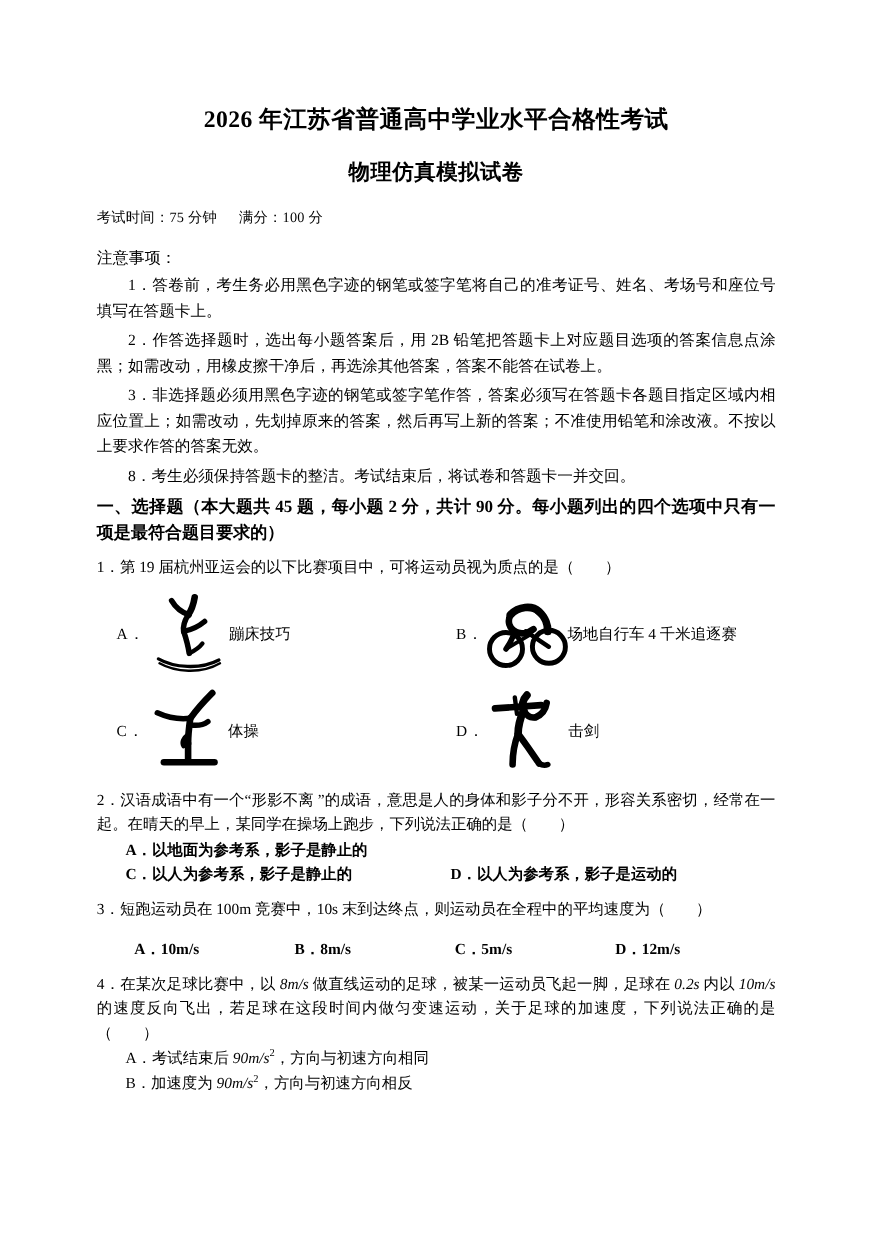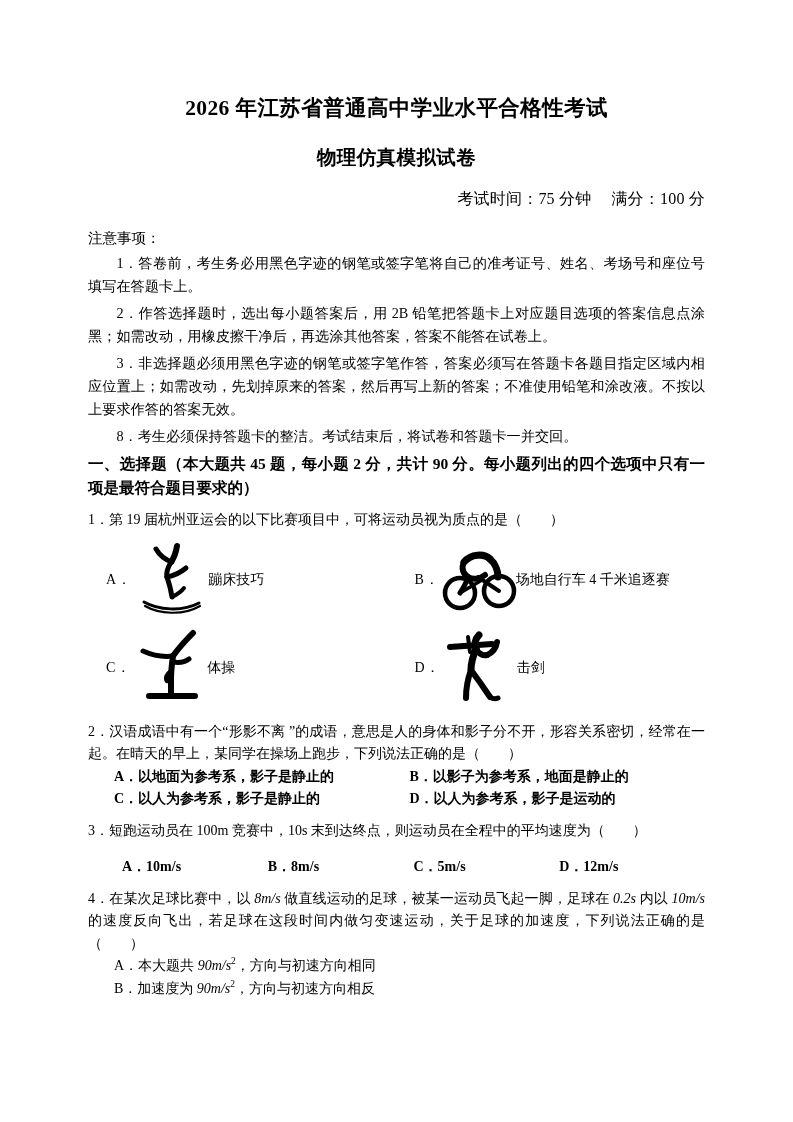--- a/index.html
+++ b/index.html
@@ -34,22 +34,22 @@
   }
   .title-sub {
     text-align: center;
     font-size: 19.5px;
     font-weight: bold;
     letter-spacing: 0.4px;
     margin-top: 24px;
     line-height: 1.2;
   }
   .exam-meta {
-    text-align: right;
-    font-size: 16px;
+    text-align: left;
+    font-size: 13px;
     margin-top: 20px;
     letter-spacing: 0.2px;
   }
   .exam-meta .gap { display: inline-block; width: 20px; }
 
   
   .notice-title {
     font-size: 14.5px;
     font-weight: normal;
     margin-top: 19px;
@@ -243,40 +243,39 @@
         <span class="pict-name">击剑</span>
       </div>
     </div>
   </div>
 
   <div class="question">
     <span class="q-stem"><span>2．</span><span>汉语成语中有一个“形影不离 ”的成语，意思是人的身体和影子分不开，形容关系密切，经常在一起。在晴天的早上，某同学在操场上跑步，下列说法正确的是（　　）</span></span>
   </div>
   <div class="opt-row">
     <span class="opt">A．以地面为参考系，影子是静止的</span>
-    <span class="opt">B．以影子为参考系，地面是静止的</span>
   </div>
   <div class="opt-row">
     <span class="opt">C．以人为参考系，影子是静止的</span>
     <span class="opt">D．以人为参考系，影子是运动的</span>
   </div>
 
   <div class="question">
     <span class="q-stem"><span>3．</span><span>短跑运动员在 100m 竞赛中，10s 末到达终点，则运动员在全程中的平均速度为（　　）</span></span>
   </div>
   <div class="opt-row" style="padding-left:34px;align-items:flex-end;">
     <span class="opt" style="flex:0 0 25%;">A．10m/s</span>
     <span class="opt" style="flex:0 0 25%;">B．8m/s</span>
     <span class="opt" style="flex:0 0 25%;margin-top:14px;">C．5m/s</span>
     <span class="opt" style="flex:0 0 25%;">D．12m/s</span>
   </div>
 
   <div class="question">
     <span class="q-stem"><span>4．在某次足球比赛中，以 </span><span class="it">8m/s</span><span> 做直线运动的足球，被某一运动员飞起一脚，足球在 </span><span class="it">0.2s</span><span> 内以 </span><span class="it">10m/s</span><span> 的速度反向飞出，若足球在这段时间内做匀变速运动，关于足球的加速度，下列说法正确的是（　　）</span></span>
   </div>
   <div class="opt-col">
-    <span>A．本大题共 </span><span class="it">90m/s</span><sup>2</sup><span>，方向与初速方向相同</span>
+    <span>A．考试结束后 </span><span class="it">90m/s</span><sup>2</sup><span>，方向与初速方向相同</span>
   </div>
   <div class="opt-col">
     <span>B．加速度为 </span><span class="it">90m/s</span><sup>2</sup><span>，方向与初速方向相反</span>
   </div>
 
 </div>
 
 </body></html>

